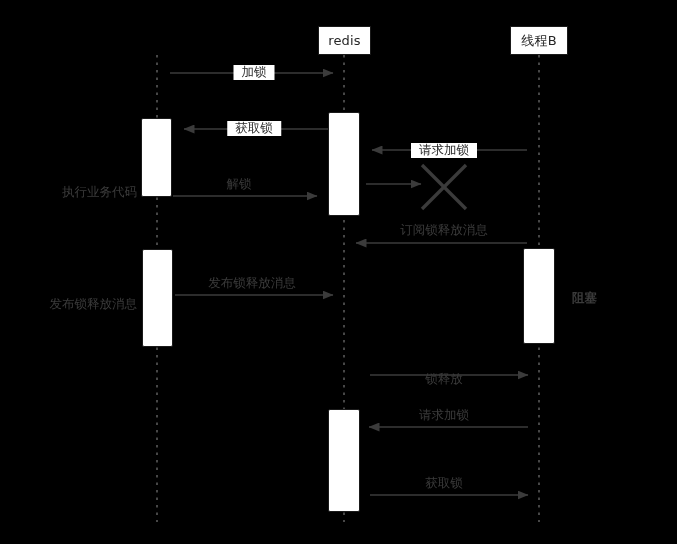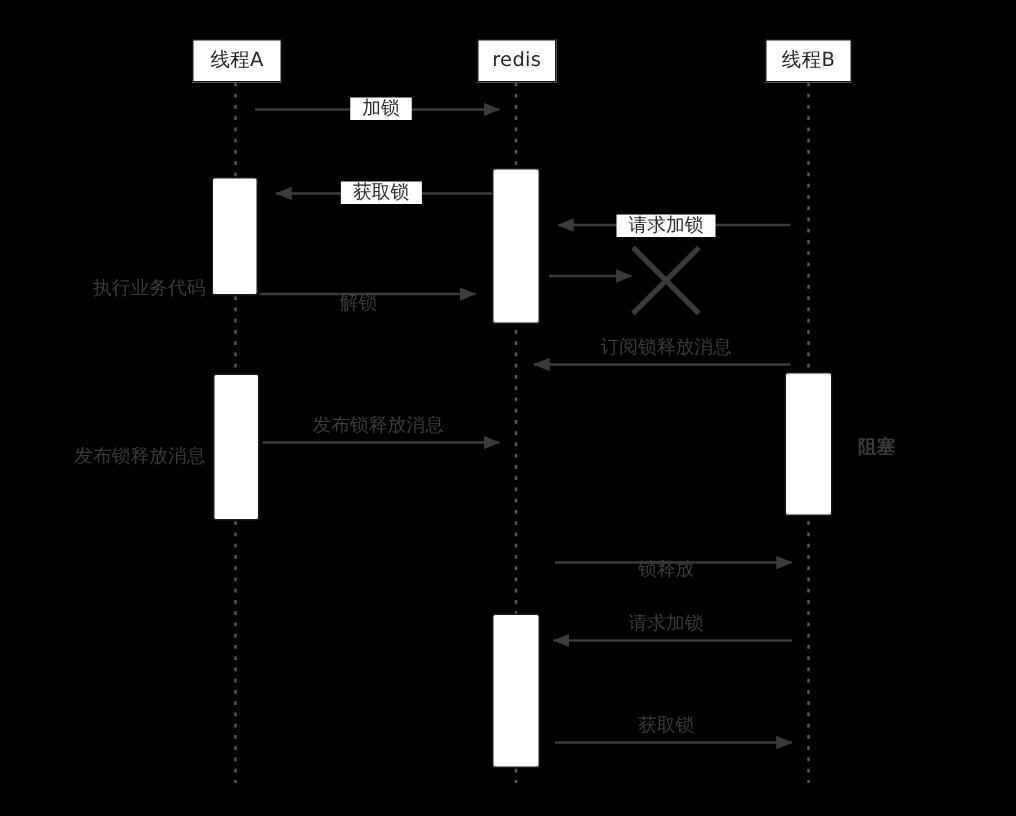--- a/index.html
+++ b/index.html
@@ -106,41 +106,38 @@
       <line x1="528" y1="427" x2="369" y2="427" marker-end="url(#arrow-left)"></line>
       <line x1="370" y1="495" x2="528" y2="495" marker-end="url(#arrow-right)"></line>
     </g>
 
     <g stroke="#3b3b3b" stroke-width="3.4" fill="none">
       <line x1="422" y1="165" x2="466" y2="209"></line>
       <line x1="466" y1="165" x2="422" y2="209"></line>
     </g>
   </svg>
 
-  <div class="participant" style="left:128px; top:26px; width:60px; height:29px;">
-    <span>线程A</span>
-  </div>
   <div class="participant" style="left:510px; top:26px; width:58px; height:29px;">
     <span>线程B</span>
   </div>
   <div class="participant" style="left:318px; top:26px; width:53px; height:29px;">
     <span>redis</span>
   </div>
 
   <div class="activation" style="left:141px; top:118px; width:31px; height:79px;"></div>
   <div class="activation" style="left:328px; top:112px; width:32px; height:104px;"></div>
   <div class="activation" style="left:142px; top:249px; width:31px; height:98px;"></div>
   <div class="activation" style="left:523px; top:248px; width:32px; height:96px;"></div>
   <div class="activation" style="left:328px; top:409px; width:32px; height:103px;"></div>
 
   <div class="msg-label boxed" style="left:254px; top:65px;">加锁</div>
   <div class="msg-label boxed" style="left:254px; top:121px;">获取锁</div>
   <div class="msg-label boxed" style="left:444px; top:143px;">请求加锁</div>
-  <div class="msg-label" style="left:239px; top:196px;">解锁</div>
-  <div class="msg-label" style="left:444px; top:225px;">订阅锁释放消息</div>
+  <div class="msg-label" style="left:239px; top:178px;">解锁</div>
+  <div class="msg-label" style="left:444px; top:225px;font-family:Liberation Mono, monospace;">订阅锁释放消息</div>
   <div class="msg-label" style="left:252px; top:277px;">发布锁释放消息</div>
   <div class="msg-label" style="left:444px; top:345px;margin-top:28px;">锁释放</div>
   <div class="msg-label" style="left:444px; top:409px;">请求加锁</div>
   <div class="msg-label" style="left:444px; top:477px;">获取锁</div>
 
   <div class="note-label right-align" style="left:137px; top:186px;">执行业务代码</div>
   <div class="note-label right-align" style="left:137px; top:298px;">发布锁释放消息</div>
   <div class="note-label" style="left:572px; top:292px;font-weight:bold;">阻塞</div>
 
 </div>

